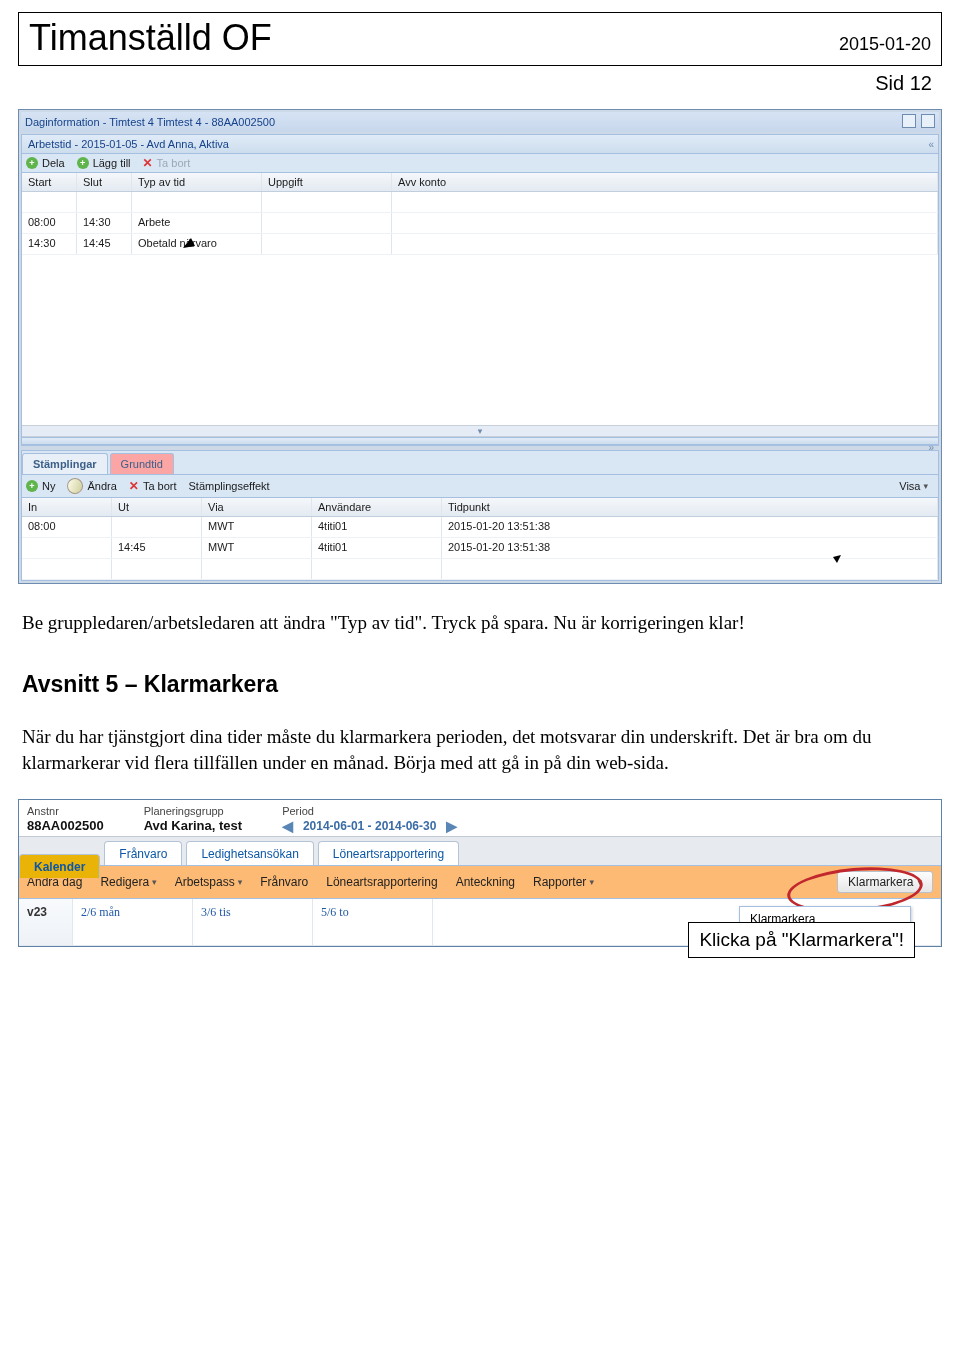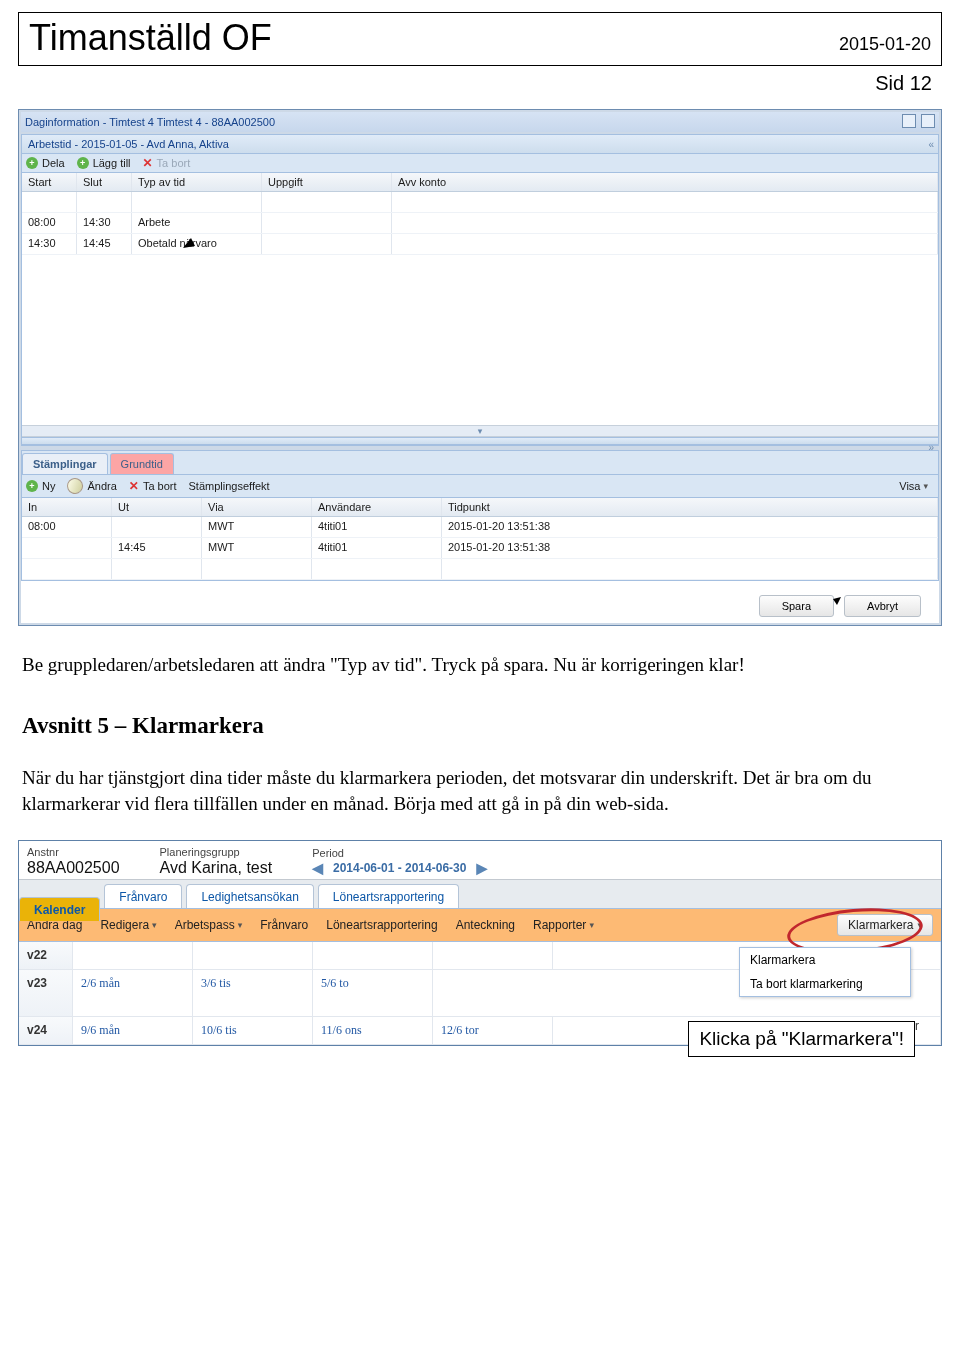--- a/index.html
+++ b/index.html
@@ -192,21 +192,21 @@
     font-size: 11px;
     cursor: pointer;
   }
   .body-text {
     font-family: "Comic Sans MS", "Segoe Script", cursive;
     font-size: 19px;
     line-height: 1.4;
     margin: 26px 4px 22px 4px;
   }
   .section-h {
-    font-family: Liberation Serif, serif;
+    font-family: Liberation Sans, sans-serif;
     font-size: 23px;
     font-weight: bold;
     margin: 34px 4px 10px 4px;
   }
   
   .arrow {
     position: absolute;
     pointer-events: none;
   }
 
@@ -218,21 +218,21 @@
     position: relative;
   }
   .shot2 .topbar {
     background: #fff;
     padding: 4px 8px 2px 8px;
     display: flex;
     align-items: center;
     gap: 40px;
   }
   .topbar .lbl { font-size: 11px; color: #444; }
-  .topbar .val { font-size: 16px; font-weight: normal; color: #111; display: block; }
+  .topbar .val { font-size: 13px; font-weight: bold; color: #111; display: block; }
   .period-nav {
     display: flex;
     align-items: center;
     gap: 10px;
     color: #3a6ca5;
     font-weight: bold;
   }
   .period-arrow {
     color: #5a86b6;
     font-size: 14px;
@@ -468,24 +468,20 @@
         <div class="grid-row">
             <div class="c1"></div>
             <div class="c2"></div>
             <div class="c3"></div>
             <div class="c4"></div>
             <div class="c5"></div>
           </div>
       </div>
     </div>
 
-    <div class="btn-row">
-      <button class="winbtn">Spara</button>
-      <button class="winbtn">Avbryt</button>
-    </div>
 
     <svg class="arrow" style="left:60px; top:100px; width:130px; height:400px;">
       <line x1="30" y1="390" x2="112" y2="28"></line>
       <polygon points="112,28 104,38 116,36"></polygon>
     </svg>
 
     <svg class="arrow" style="right:86px; bottom:4px; width:40px; height:30px;">
       <line x1="2" y1="26" x2="26" y2="6"></line>
       <polygon points="26,6 18,8 22,14"></polygon>
     </svg>
@@ -548,43 +544,27 @@
     </div>
 
     <div class="klar-menu">
       <div class="mi">Klarmarkera</div>
       <div class="mi">Ta bort klarmarkering</div>
     </div>
 
     <div class="circle-ann" style="right:18px; top:68px; width:130px; height:38px;"></div>
 
     <div class="cal-grid">
-      <div class="cal-row">
-        <div class="wk">v22</div>
-        <div class="day blank">.</div>
-          <div class="day blank">.</div>
-          <div class="day blank">.</div>
-          <div class="day blank">.</div>
-          <div class="day blank" style="flex:1">.</div>
-      </div>
       <div class="cal-row" style="height:46px;">
         <div class="wk">v23</div>
         <div class="day">2/6 mån</div>
         <div class="day">3/6 tis</div>
         <div class="day">5/6 to</div>
         <div class="day" style="flex:1"></div>
       </div>
-      <div class="cal-row">
-        <div class="wk">v24</div>
-        <div class="day">9/6 mån</div>
-        <div class="day">10/6 tis</div>
-        <div class="day">11/6 ons</div>
-        <div class="day">12/6 tor</div>
-        <div class="day" style="flex:1"></div>
-      </div>
     </div>
 
     <div class="time-slot">07:00-13:30  Ar</div>
 
     <div class="callout">Klicka på "Klarmarkera"!</div>
   </div>
 
 </div>
 
 </body></html>

